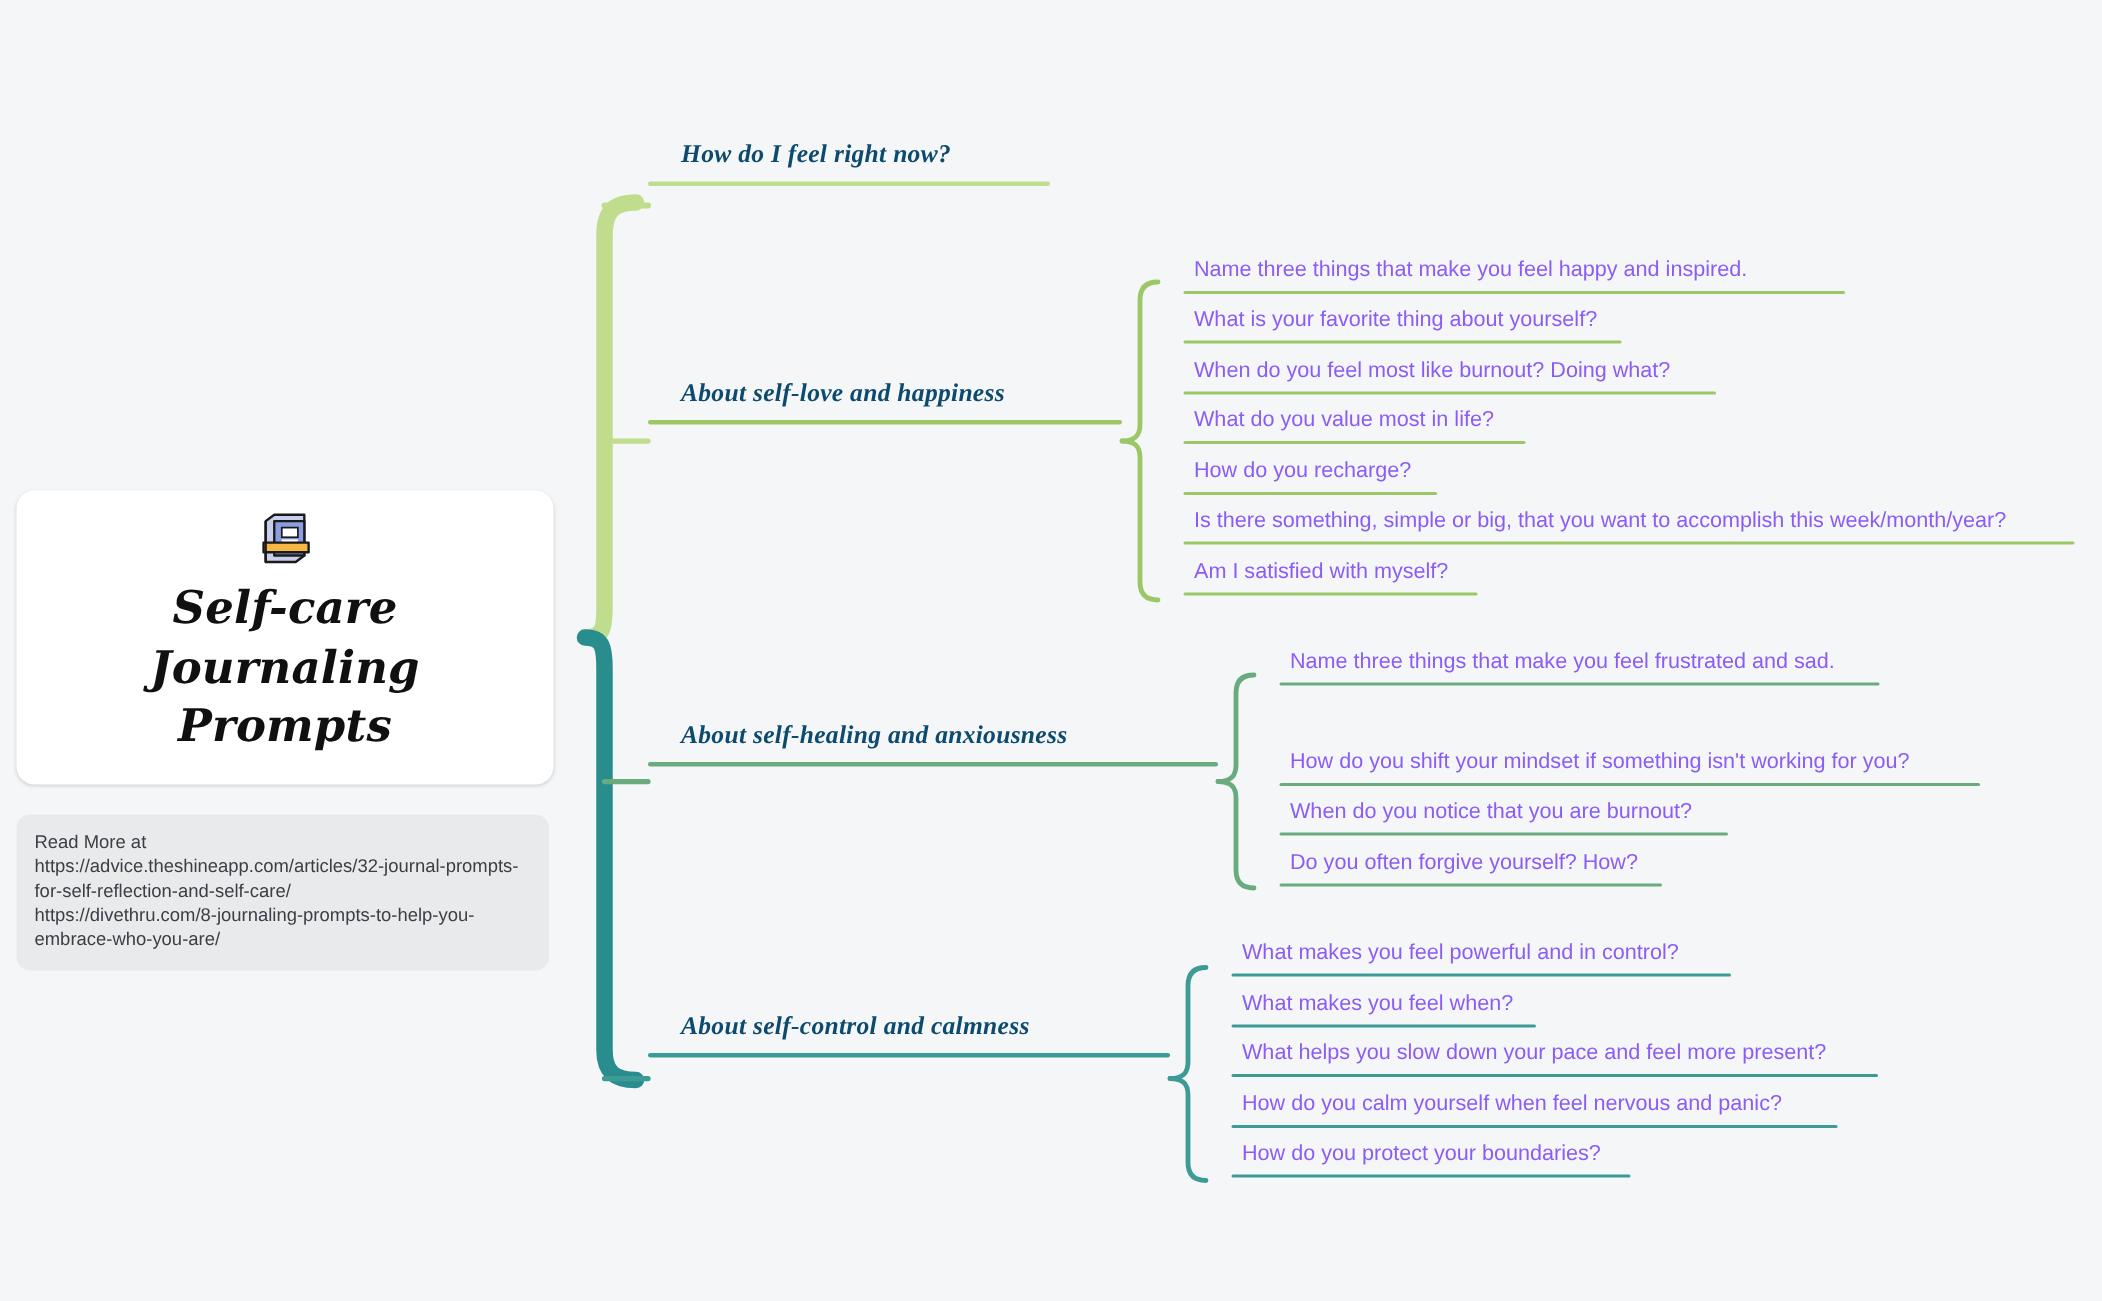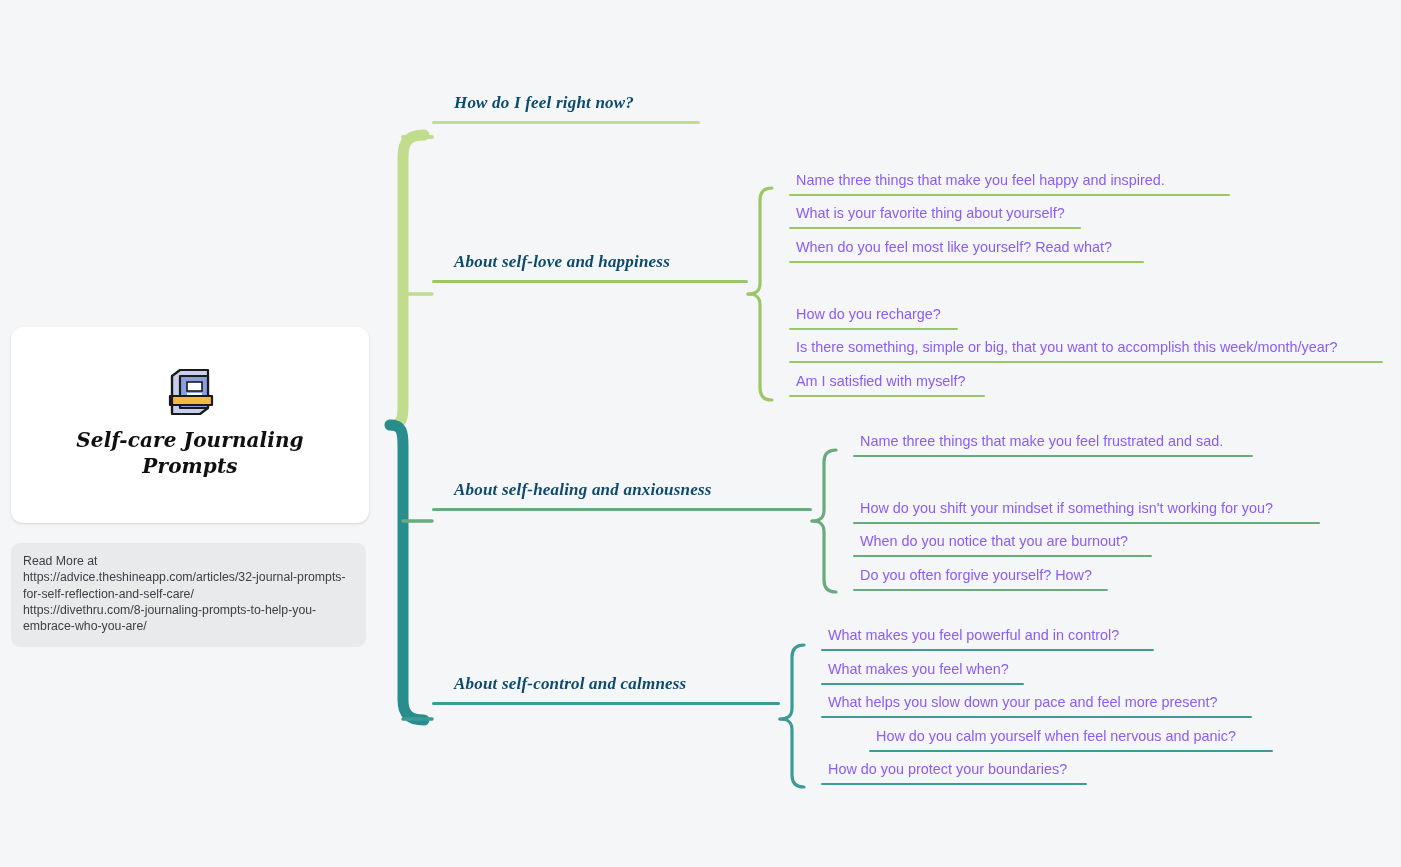--- a/index.html
+++ b/index.html
@@ -55,21 +55,21 @@
     width: 54px;
     height: 52px;
     margin-bottom: 8px;
     display: block;
   }
 
   .center-title {
     font-family: "DejaVu Serif", serif;
     font-style: italic;
     font-weight: 700;
-    font-size: 20px;
+    font-size: 30px;
     line-height: 1.32;
     text-align: center;
     color: #101010;
     letter-spacing: .1px;
   }
 
   
   .note-card {
     position: absolute;
     left: 11px;
@@ -182,21 +182,25 @@
 
   <div class="leaf" style="left:789px; top:172px; width:441px;">
     <div class="leaf-label">Name three things that make you feel happy and inspired.</div>
     <div class="leaf-rule" style="background:#9cc766;"></div>
   </div>
   <div class="leaf" style="left:789px; top:205px; width:292px;">
     <div class="leaf-label">What is your favorite thing about yourself?</div>
     <div class="leaf-rule" style="background:#9cc766;"></div>
   </div>
   <div class="leaf" style="left:789px; top:239px; width:355px;">
-    <div class="leaf-label">When do you feel most like yourself? Read what?</div>
+    <div class="leaf-label">When do you feel most like burnout? Doing what?</div>
+    <div class="leaf-rule" style="background:#9cc766;"></div>
+  </div>
+  <div class="leaf" style="left:789px; top:272px; width:228px;">
+    <div class="leaf-label">What do you value most in life?</div>
     <div class="leaf-rule" style="background:#9cc766;"></div>
   </div>
   <div class="leaf" style="left:789px; top:306px; width:169px;">
     <div class="leaf-label">How do you recharge?</div>
     <div class="leaf-rule" style="background:#9cc766;"></div>
   </div>
   <div class="leaf" style="left:789px; top:339px; width:594px;">
     <div class="leaf-label">Is there something, simple or big, that you want to accomplish this week/month/year?</div>
     <div class="leaf-rule" style="background:#9cc766;"></div>
   </div>
@@ -237,21 +241,21 @@
     <div class="leaf-rule" style="background:#3d9b96;"></div>
   </div>
   <div class="leaf" style="left:821px; top:661px; width:203px;">
     <div class="leaf-label">What makes you feel when?</div>
     <div class="leaf-rule" style="background:#3d9b96;"></div>
   </div>
   <div class="leaf" style="left:821px; top:694px; width:431px;">
     <div class="leaf-label">What helps you slow down your pace and feel more present?</div>
     <div class="leaf-rule" style="background:#3d9b96;"></div>
   </div>
-  <div class="leaf" style="left:821px; top:728px; width:404px;margin-left:48px;">
+  <div class="leaf" style="left:821px; top:728px; width:404px;">
     <div class="leaf-label">How do you calm yourself when feel nervous and panic?</div>
     <div class="leaf-rule" style="background:#3d9b96;"></div>
   </div>
   <div class="leaf" style="left:821px; top:761px; width:266px;">
     <div class="leaf-label">How do you protect your boundaries?</div>
     <div class="leaf-rule" style="background:#3d9b96;"></div>
   </div>
 
 </div>
 

